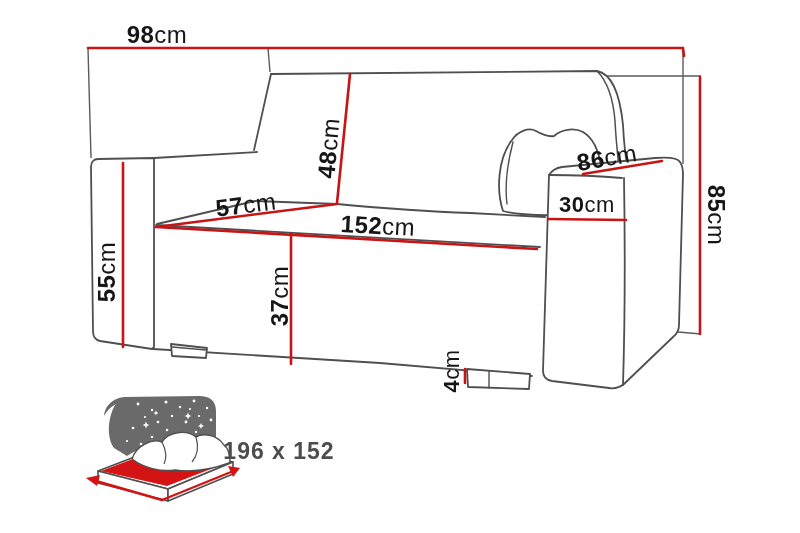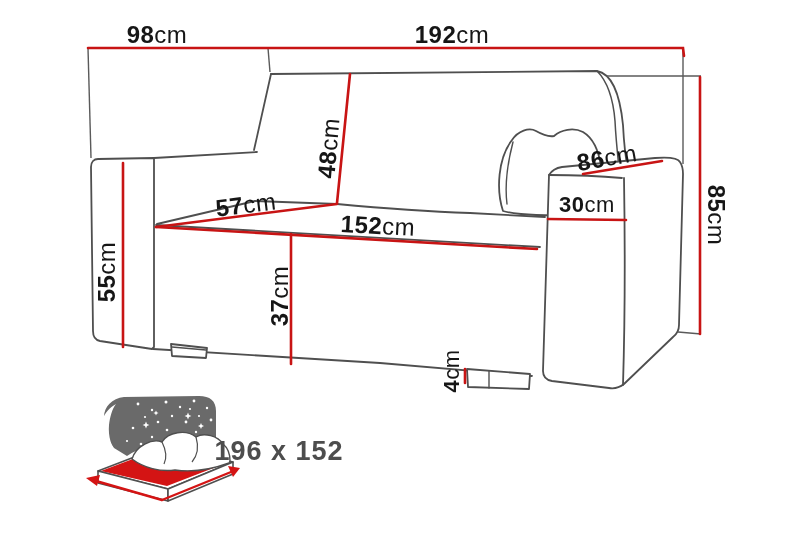--- a/index.html
+++ b/index.html
@@ -11,21 +11,21 @@
   .dim{
     position:absolute;white-space:nowrap;color:#161616;
     font-size:24px;font-weight:700;letter-spacing:.5px;
     transform:translate(-50%,-50%) rotate(var(--rot,0deg));
     transform-origin:center center;line-height:1;
   }
   .dim .unit{font-weight:400;}
   .dim.small{font-size:22px;}
   .sleep-label{
     position:absolute;white-space:nowrap;color:#4d4d4d;
-    font-size:27px;font-weight:700;letter-spacing:1px;
+    font-size:23px;font-weight:700;letter-spacing:1px;
     transform:translate(-50%,-50%);line-height:1;
   }
 </style>
 </head>
 <body>
 
 <div class="stage">
 
   <svg class="drawing" width="800" height="533" viewBox="0 0 800 533" xmlns="http://www.w3.org/2000/svg">
 
@@ -137,23 +137,20 @@
         <path d="M86,478 L100,475 L97,486 Z" stroke="none"></path>
         <path d="M240,468 L233,477 L228,466 Z" stroke="none"></path>
       </g>
     </g>
   </svg>
 
   <div class="dim" style="left:157px;top:35px;">
     <span>98</span><span class="unit">cm</span>
   </div>
 
-  <div class="dim" style="left:452px;top:35px;">
-    <span>192</span><span class="unit">cm</span>
-  </div>
 
   <div class="dim" style="left:716px;top:215px;--rot:90deg;">
     <span>85</span><span class="unit">cm</span>
   </div>
 
   <div class="dim" style="left:329px;top:148px;--rot:-85deg;">
     <span>48</span><span class="unit">cm</span>
   </div>
 
   <div class="dim" style="left:607px;top:158px;--rot:-10deg;">

